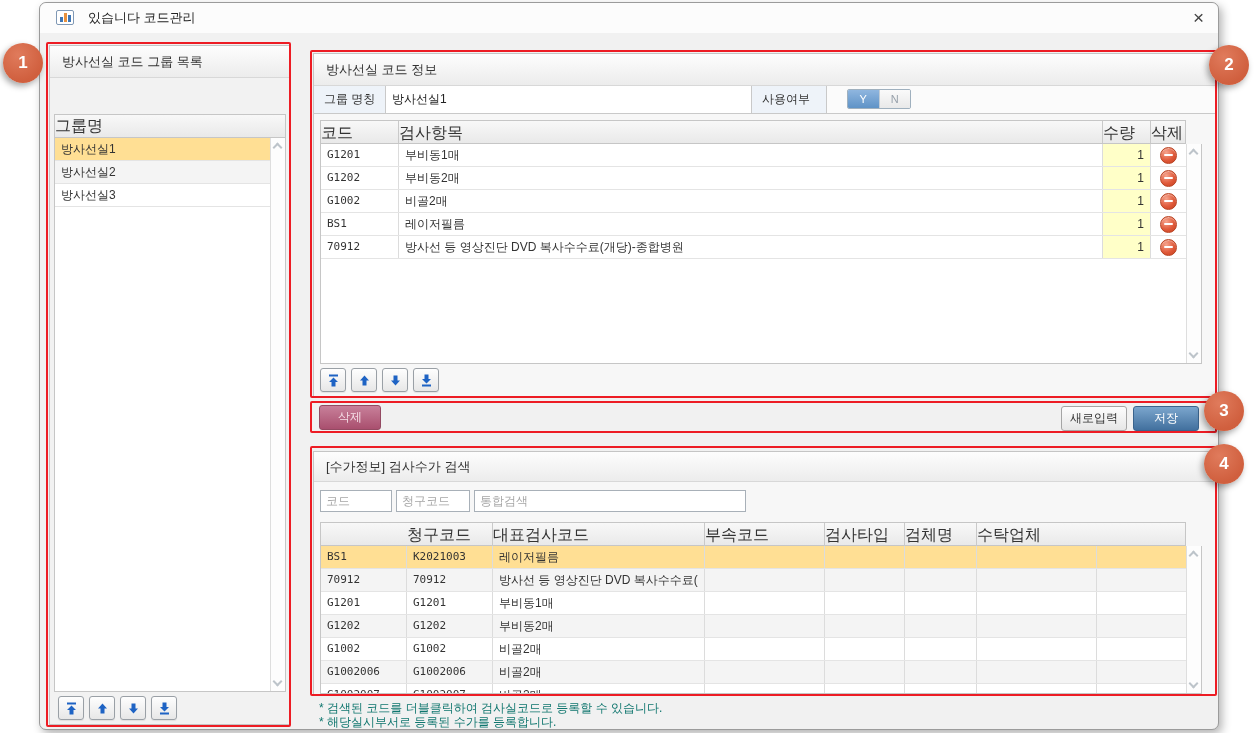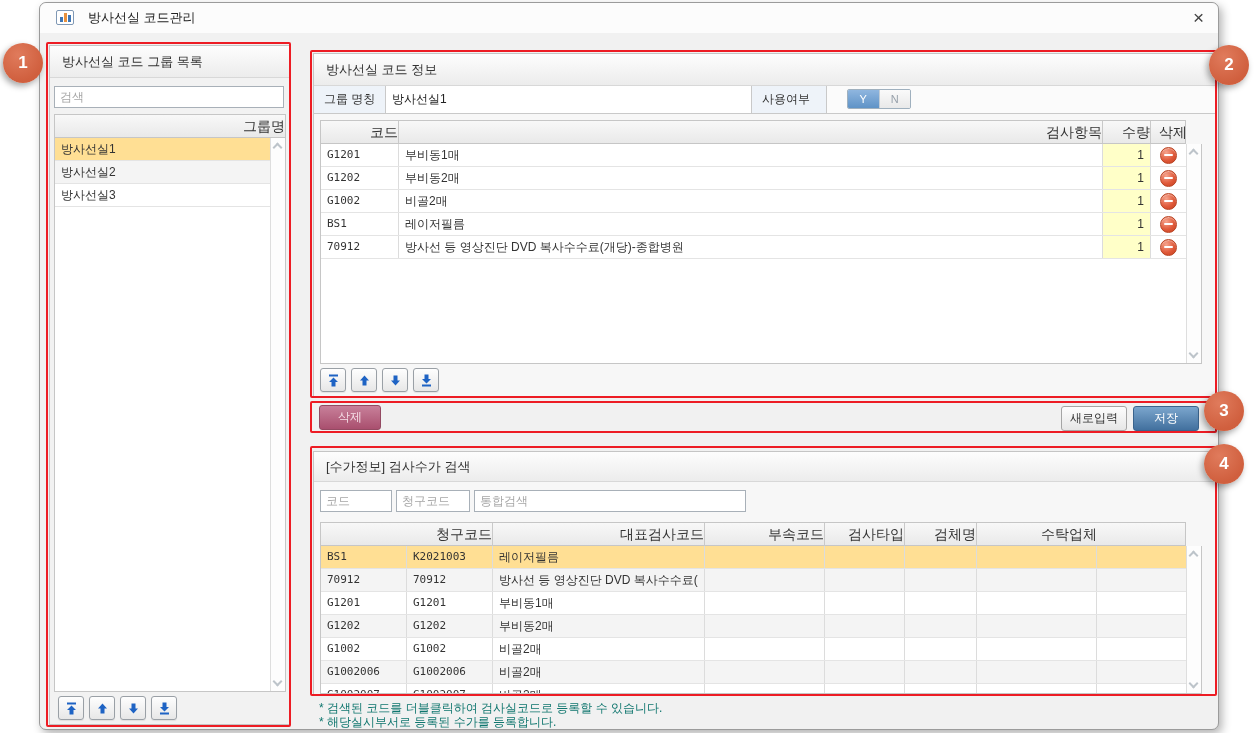--- a/index.html
+++ b/index.html
@@ -22,21 +22,21 @@
   .win-close { position:absolute; right:14px; top:0; line-height:30px; font-size:19px; color:#444; cursor:pointer; }
   
   .panel { position:absolute; background:#f2f2f2; border:1px solid #c5c5c5; }
   .panel-header { position:absolute; left:0; top:0; width:100%; height:32px; line-height:31px; padding-left:12px;
     font-size:13px; color:#333; background:linear-gradient(#fdfdfd,#ececec); border-bottom:1px solid #d8d8d8; white-space:nowrap; }
   
   .inp { position:absolute; height:22px; border:1px solid #a8b0b8; background:#fff; font-size:12px; padding:0 5px; color:#333; font-family:inherit; }
   .inp::placeholder { color:#a6a6a6; }
   
   .th-row { display:grid; background:linear-gradient(#f8f8f8,#e9e9e9); border:1px solid #c6c6c6; }
-  .th { text-align:right; line-height:22px; font-size:14px; color:#333; border-right:1px solid #c9c9c9; overflow:hidden; white-space:nowrap; }
+  .th { text-align:left; line-height:22px; font-size:16px; color:#333; border-right:1px solid #c9c9c9; overflow:hidden; white-space:nowrap; }
   .th:last-child { border-right:none; }
   .tbody { display:flex; border:1px solid #c6c6c6; border-top:none; background:#fff; }
   .rows { flex:1; overflow:hidden; }
   .scrollstrip { width:15px; border-left:1px solid #dedede; background:#fdfdfd; position:relative; }
   .chv { position:absolute; left:3px; width:7px; height:7px; border-left:2px solid #bdc4ca; border-top:2px solid #bdc4ca; }
   .chv.up { top:6px; transform:rotate(45deg); }
   .chv.dn { bottom:6px; transform:rotate(225deg); }
   .grow { display:grid; border-bottom:1px solid #e4e4e4; background:#fff; }
   .grow.alt { background:#f4f4f4; }
   .grow.sel { background:#ffdf94; }
@@ -81,27 +81,26 @@
 
 <div class="screen">
   <div class="window">
 
     <div class="titlebar">
       <span class="app-icon">
           <i class="b1"></i>
           <i class="b2"></i>
           <i class="b3"></i>
         </span>
-      <span class="win-title">방사선실 코드관리</span>
+      <span class="win-title">있습니다 코드관리</span>
       <span class="win-close">×</span>
     </div>
 
     <div class="panel" style="left:9px; top:42px; width:241px; height:680px;">
       <div class="panel-header">방사선실 코드 그룹 목록</div>
-      <input class="inp" style="left: 4px; top: 40px; width: 230px;" placeholder="검색">
 
       <div style="position:absolute; left:4px; top:68px; width:232px;">
         <div class="th-row" style="grid-template-columns:1fr;">
           <div class="th">그룹명</div>
         </div>
         <div class="tbody" style="height:554px;">
           <div class="rows">
             <div class="grow sel" style="grid-template-columns:1fr;">
               <div class="c">방사선실1</div>
             </div>

